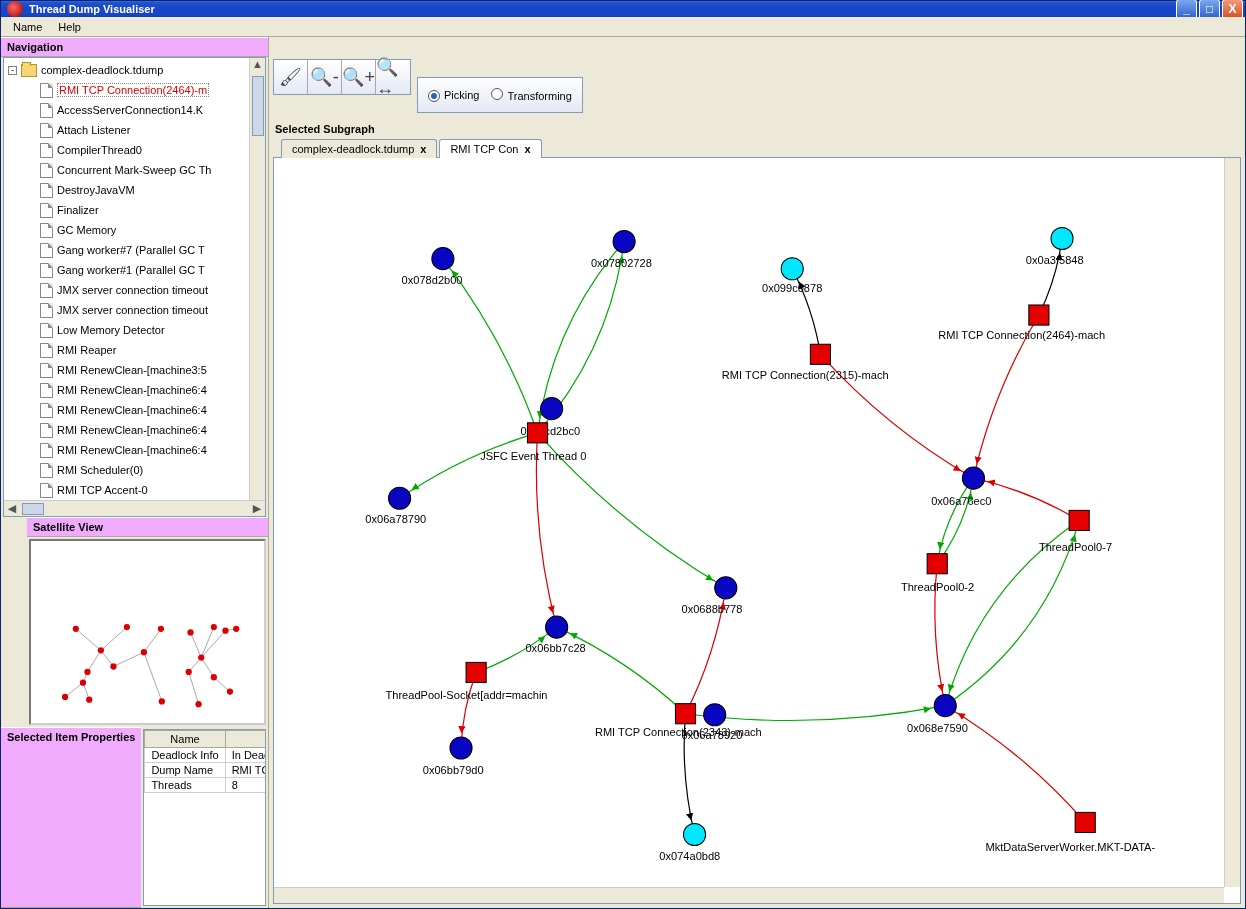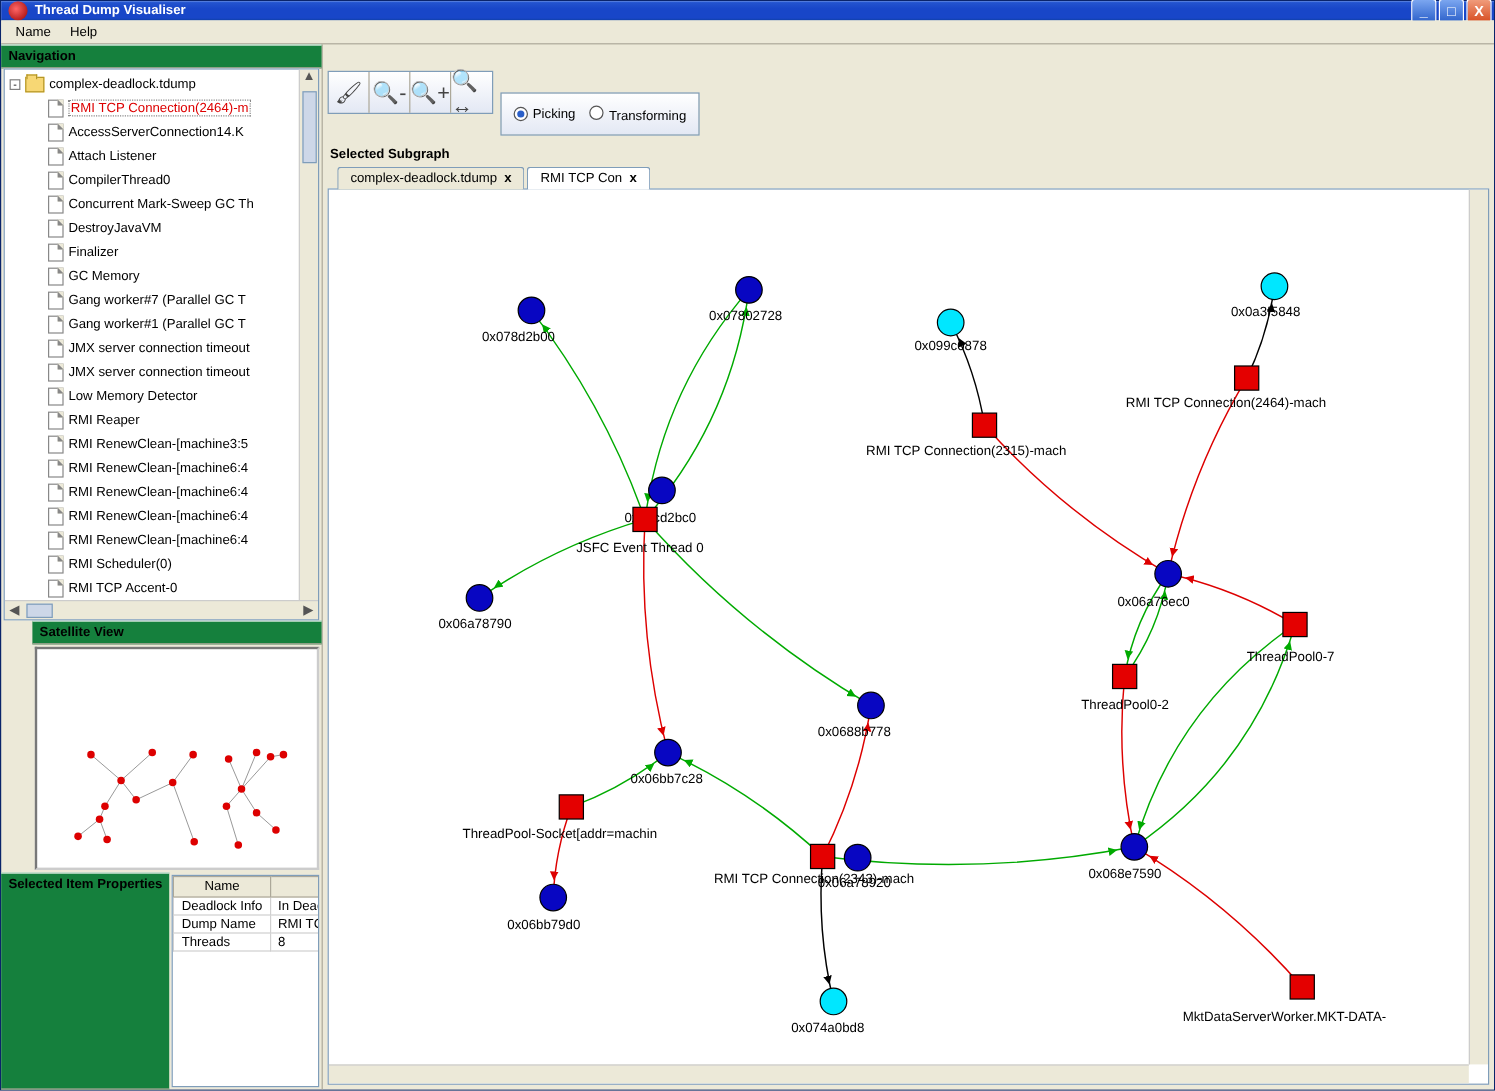--- a/index.html
+++ b/index.html
@@ -7,21 +7,21 @@
 .window { width: 1246px; height: 909px; display: flex; flex-direction: column; border: 1px solid #0a246a; }
 .titlebar { height: 16px; background: linear-gradient(to bottom, #3a6ee7 0%, #2353ce 8%, #1846c8 40%, #1846c8 88%, #0e3fa6 100%); display: flex; align-items: center; padding: 0 2px 0 6px; color: #fff; font-weight: bold; font-size: 13px; }
 .titlebar .icon { width: 16px; height: 16px; margin-right: 6px; background: radial-gradient(circle at 40% 40%, #f66, #900); border-radius: 50%; }
 .titlebar .spacer { flex: 1; }
 .titlebar .winbtn { width: 21px; height: 21px; margin-left: 2px; border-radius: 3px; border: 1px solid #fff; display: flex; align-items: center; justify-content: center; font-size: 12px; font-weight: bold; background: linear-gradient(to bottom,#7ba6f0,#2a5fc9); color: #fff; font-family: Arial; }
 .titlebar .winbtn.close { background: linear-gradient(to bottom,#f09b7b,#d64b1f); }
 .menubar { height: 20px; background: #ece9d8; border-bottom: 1px solid #aca899; display: flex; align-items: center; padding: 0 4px; }
 .menubar .mitem { padding: 2px 8px; }
 .mainrow { flex: 1; display: flex; min-height: 0; }
 .leftcol { width: 268px; display: flex; flex-direction: column; border-right: 1px solid #aca899; }
-.panel-title { font-weight: bold; padding: 3px 6px; background: #15803d; border-bottom: 1px solid #aca899; border-top: 1px solid #fff; }
+.panel-title { font-weight: bold; padding: 3px 6px; background: #f0abfc; border-bottom: 1px solid #aca899; border-top: 1px solid #fff; }
 .navpanel { flex: 0 0 480px; display: flex; flex-direction: column; }
 .tree-wrap { flex:1; background:#fff; border:1px solid #7f9db9; margin:0 2px; overflow:hidden; position:relative; }
 .tree-scrollV { position:absolute; right:0; top:0; bottom:16px; width:16px; background:#ece9d8; border-left:1px solid #ccc; }
 .tree-scrollH { position:absolute; left:0; right:0; bottom:0; height:16px; background:#ece9d8; border-top:1px solid #ccc; display:flex; align-items:center;}
 .tree-scrollH .arrow { width:16px; text-align:center; color:#555;}
 .tree-scrollH .thumb { width:22px; height:12px; background:#cdd7e8; border:1px solid #7f9db9; margin-left:2px;}
 .tree-scrollV .arrow { height:16px; text-align:center; color:#555; }
 .tree-scrollV .thumb { width:12px; height:60px; background:#cdd7e8; border:1px solid #7f9db9; margin:2px;}
 .tree { padding: 2px 0 16px 4px; }
 .tree-root, .tree-item { display:flex; align-items:center; height:20px; white-space:nowrap; }

